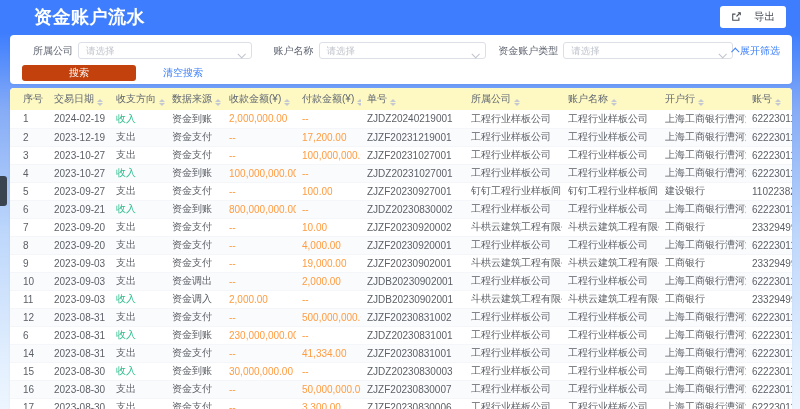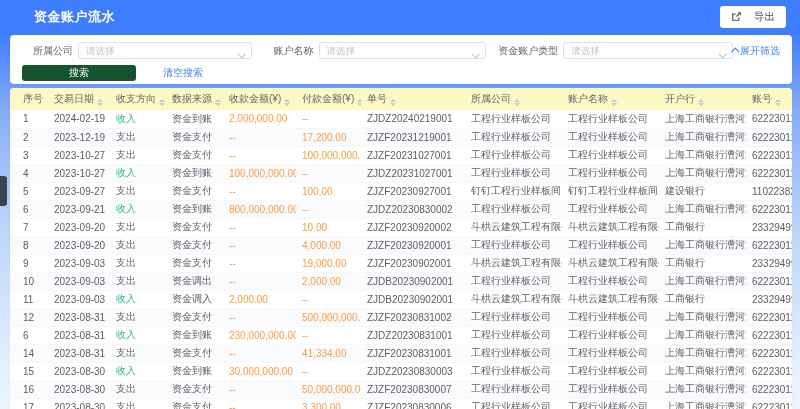--- a/index.html
+++ b/index.html
@@ -4,37 +4,37 @@
 <style>
   *{box-sizing:border-box;margin:0;padding:0}
   html,body{width:800px;height:409px;overflow:hidden}
   body{
     position:relative;
     font-family:"Liberation Sans","DejaVu Sans",sans-serif;
     background:linear-gradient(180deg,#3e7efe 0px,#3e7efe 34px,#86acf6 110px,#bcd6fb 230px,#e2effe 360px,#edf6ff 409px);
   }
   
   .topbar{position:absolute;top:0;left:0;right:0;height:33px;display:flex;align-items:center;justify-content:space-between;padding:0 14px 0 34px}
-  .page-title{color:#fff;font-size:13px;font-weight:bold;letter-spacing:.5px}
+  .page-title{color:#fff;font-size:18px;font-weight:bold;letter-spacing:.5px}
   .export-btn{display:flex;align-items:center;gap:12px;background:#fff;border:none;border-radius:3px;padding:4px 11px;font-size:10.5px;color:#4a4f57;cursor:pointer;font-family:inherit}
   
   .filter-card{position:absolute;left:10px;right:8px;top:35px;height:49px;background:#fff;border-radius:4px;box-shadow:0 1px 2px rgba(30,80,180,.08)}
   .table-card{position:absolute;left:10px;right:8px;top:88px;height:321px;background:#fff;border-radius:4px 4px 0 0;overflow:hidden;box-shadow:0 1px 2px rgba(30,80,180,.08)}
   
   .filter-row{display:flex;align-items:center;padding:7px 12px 0 23px}
   .f-label{font-size:10px;color:#5f6470;white-space:nowrap;margin-right:5px}
   .select{height:17px;border:1px solid #dcdfe6;border-radius:3px;display:flex;align-items:flex-end;justify-content:space-between;padding:0 7px;background:#fff;cursor:pointer}
   .select .ph{font-size:9.5px;color:#c0c4cc}
   .chev{width:6px;height:6px;border-right:1.2px solid #c0c4cc;border-bottom:1.2px solid #c0c4cc;transform:rotate(45deg) translateY(-1px)}
   .sel-company{width:178px}.sel-account{width:172px}.sel-type{width:174px}
   .gap1{margin-left:22px}.gap2{margin-left:12px}
   .expand-link{margin-left:auto;display:flex;align-items:center;gap:1px;color:#3d7ffc;font-size:10px;cursor:pointer;white-space:nowrap}
   .expand-link .chev{border-color:#3d7ffc;transform:rotate(-135deg) translateY(-1px)}
   .btn-row{display:flex;align-items:center;padding:6px 0 0 12px}
-  .search-btn{width:114px;height:16px;background:#14532d;color:#fff;border:none;border-radius:3px;font-size:10px;cursor:pointer;font-family:inherit;display:flex;align-items:center;justify-content:center}
+  .search-btn{width:114px;height:16px;background:#c2410c;color:#fff;border:none;border-radius:3px;font-size:10px;cursor:pointer;font-family:inherit;display:flex;align-items:center;justify-content:center}
   .clear-btn{margin-left:27px;background:none;border:none;color:#3d7ffc;font-size:10px;cursor:pointer;font-family:inherit}
   
   table{width:100%;border-collapse:collapse;table-layout:fixed;font-size:10px}
   thead th{background:#fef9c3;height:22px;font-weight:normal;color:#5f6672;text-align:left;white-space:nowrap;overflow:hidden}
   th,td{padding:0 4px 0 6px}
   th:first-child,td:first-child{padding-left:13px}
   tbody td{height:18px;color:#5c6066;white-space:nowrap;overflow:hidden;border-bottom:1px solid #f4f6f9}
   tbody tr:nth-child(even){background:#fafbfd}
   td.income{color:#2ebe8e}
   td.amount{color:#ff9c40}

